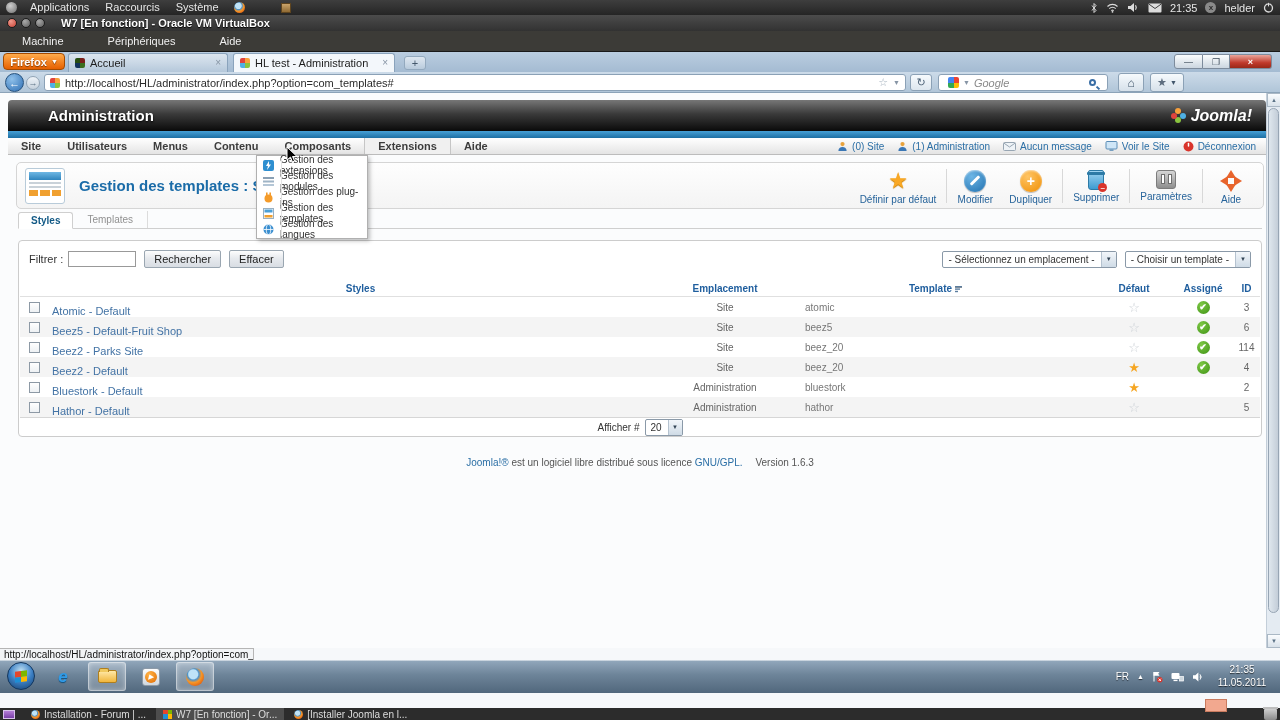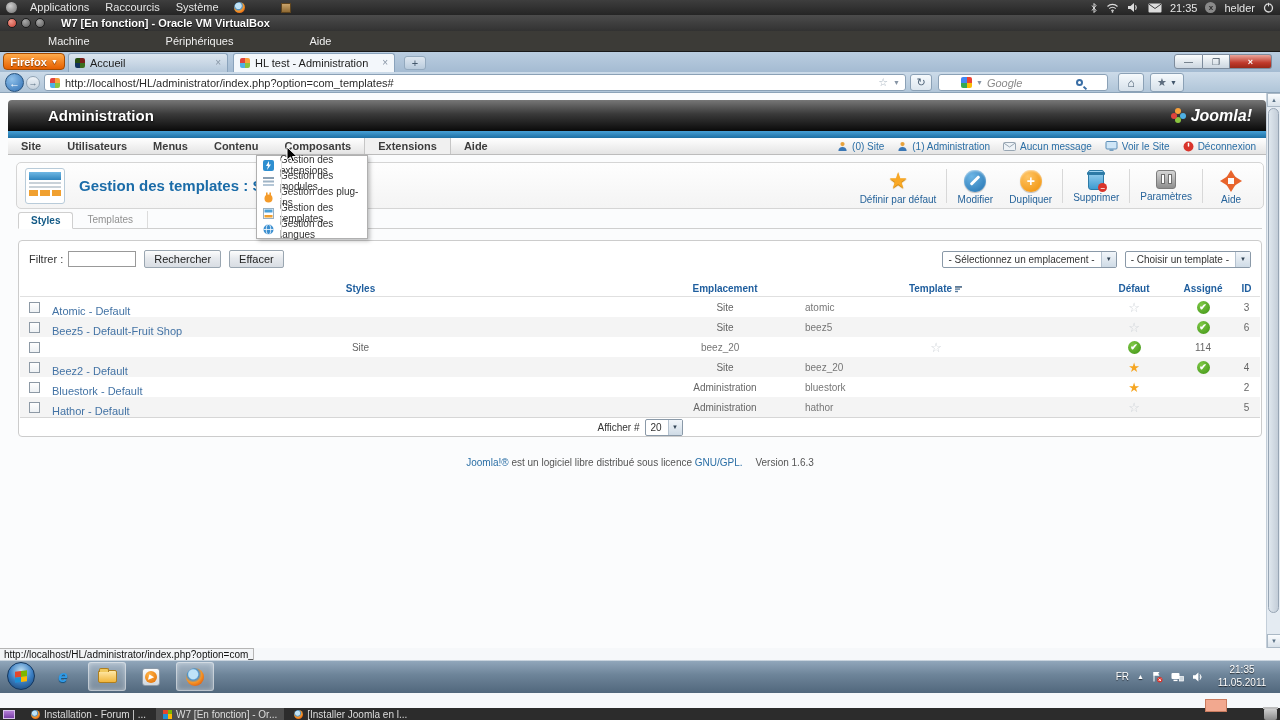--- a/index.html
+++ b/index.html
@@ -23,21 +23,21 @@
 
   
   .vbox-title{left:0;top:15px;width:1280px;height:16px;background:linear-gradient(#4c4c4c,#323232);
               display:flex;align-items:center;padding:0 5px;color:#fff;font-size:11px;font-weight:bold;}
   .wdot{width:10px;height:10px;border-radius:50%;margin:0 2px;border:1px solid #1c1c1c;}
   .wdot.c{background:radial-gradient(circle at 35% 30%,#f09a8d,#c74134);}
   .wdot.m,.wdot.x{background:radial-gradient(circle at 35% 30%,#a9a9a9,#5c5c5c);}
   .vbox-title .t{margin-left:14px;text-shadow:0 1px 1px #000;}
   .vbox-menu{left:0;top:31px;width:1280px;height:21px;background:#3c3b37;border-bottom:1px solid #191919;
              display:flex;align-items:center;color:#efefef;font-size:11px;}
-  .vmenu{padding:0 28px;line-height:21px;margin-left:20px;}
+  .vmenu{padding:0 22px;line-height:21px;}
 
   
   .tabbar{left:0;top:52px;width:1280px;height:20px;background:linear-gradient(#bacde0,#a4bbd2);}
   .ffbtn{left:3px;top:53px;width:62px;height:17px;border-radius:4px;border:1px solid #a34a00;
          background:linear-gradient(#ffab4b,#e66000);color:#fff;font-size:11px;font-weight:bold;
          display:flex;align-items:center;justify-content:center;gap:4px;text-shadow:0 1px 1px #7c3400;}
   .caret{font-size:7px;line-height:1;}
   .tab{top:53px;height:19px;border:1px solid #8aa3bc;border-bottom:none;border-radius:3px 3px 0 0;
        display:flex;align-items:center;gap:5px;font-size:11px;color:#1c1c1c;padding:0 6px;}
   .tab-inactive{left:68px;width:160px;background:linear-gradient(rgba(255,255,255,.5),rgba(255,255,255,.18));}
@@ -65,21 +65,21 @@
           background:linear-gradient(#eef3f8,#c6d2dd);color:#5d7285;font-size:9px;
           display:flex;align-items:center;justify-content:center;}
   .urlbox{left:44px;top:74px;width:862px;height:17px;background:#fff;border:1px solid #8ba1b6;border-radius:3px;
           display:flex;align-items:center;gap:5px;padding:0 5px;font-size:11px;color:#2b2b2b;}
   .urlbox .grow{flex:1;}
   .star-o{color:#aab6c2;font-size:11px;}
   .reload{left:910px;top:74px;width:22px;height:17px;border:1px solid #8ba1b6;border-radius:3px;
           background:linear-gradient(#f6fafd,#dde7ef);color:#4a6075;font-size:11px;
           display:flex;align-items:center;justify-content:center;}
   .search{left:938px;top:74px;width:170px;height:17px;background:#fff;border:1px solid #8ba1b6;border-radius:3px;
-          display:flex;align-items:center;gap:4px;padding:0 22px;font-size:11px;}
+          display:flex;align-items:center;gap:4px;padding:0 9px;font-size:11px;}
   .search .ph{color:#8a8a8a;font-style:italic;flex:1;}
   .glogo{width:11px;height:11px;display:grid;grid-template-columns:6px 5px;grid-template-rows:6px 5px;border-radius:2px;overflow:hidden;}
   .mag{width:7px;height:7px;border:2px solid #3a6ea5;border-radius:50%;position:relative;margin-right:2px;}
   .mag::after{content:"";position:absolute;left:5px;top:6px;width:4px;height:2px;background:#3a6ea5;transform:rotate(45deg);}
   .navbtn{top:73px;height:19px;border:1px solid #8ba1b6;border-radius:3px;
           background:linear-gradient(#f6fafd,#d6e1ea);display:flex;align-items:center;justify-content:center;gap:3px;
           color:#41566b;font-size:12px;}
   .home{left:1118px;width:26px;}
   .bmk{left:1150px;width:34px;font-size:11px;}
 
@@ -529,20 +529,21 @@
             <span class="c-check"><span class="cb"></span></span>
             <span class="c-style"><a>Beez5 - Default-Fruit Shop</a></span>
             <span class="c-loc">Site</span>
             <span class="c-tpl">beez5</span>
             <span class="c-def"><span class="star-off">☆</span></span>
             <span class="c-asg"><span class="check">✔</span></span>
             <span class="c-id">6</span>
           </div>
           <div class="trow">
             <span class="c-check"><span class="cb"></span></span>
+            <span class="c-style"><a>Beez2 - Parks Site</a></span>
             <span class="c-loc">Site</span>
             <span class="c-tpl">beez_20</span>
             <span class="c-def"><span class="star-off">☆</span></span>
             <span class="c-asg"><span class="check">✔</span></span>
             <span class="c-id">114</span>
           </div>
           <div class="trow alt">
             <span class="c-check"><span class="cb"></span></span>
             <span class="c-style"><a>Beez2 - Default</a></span>
             <span class="c-loc">Site</span>

